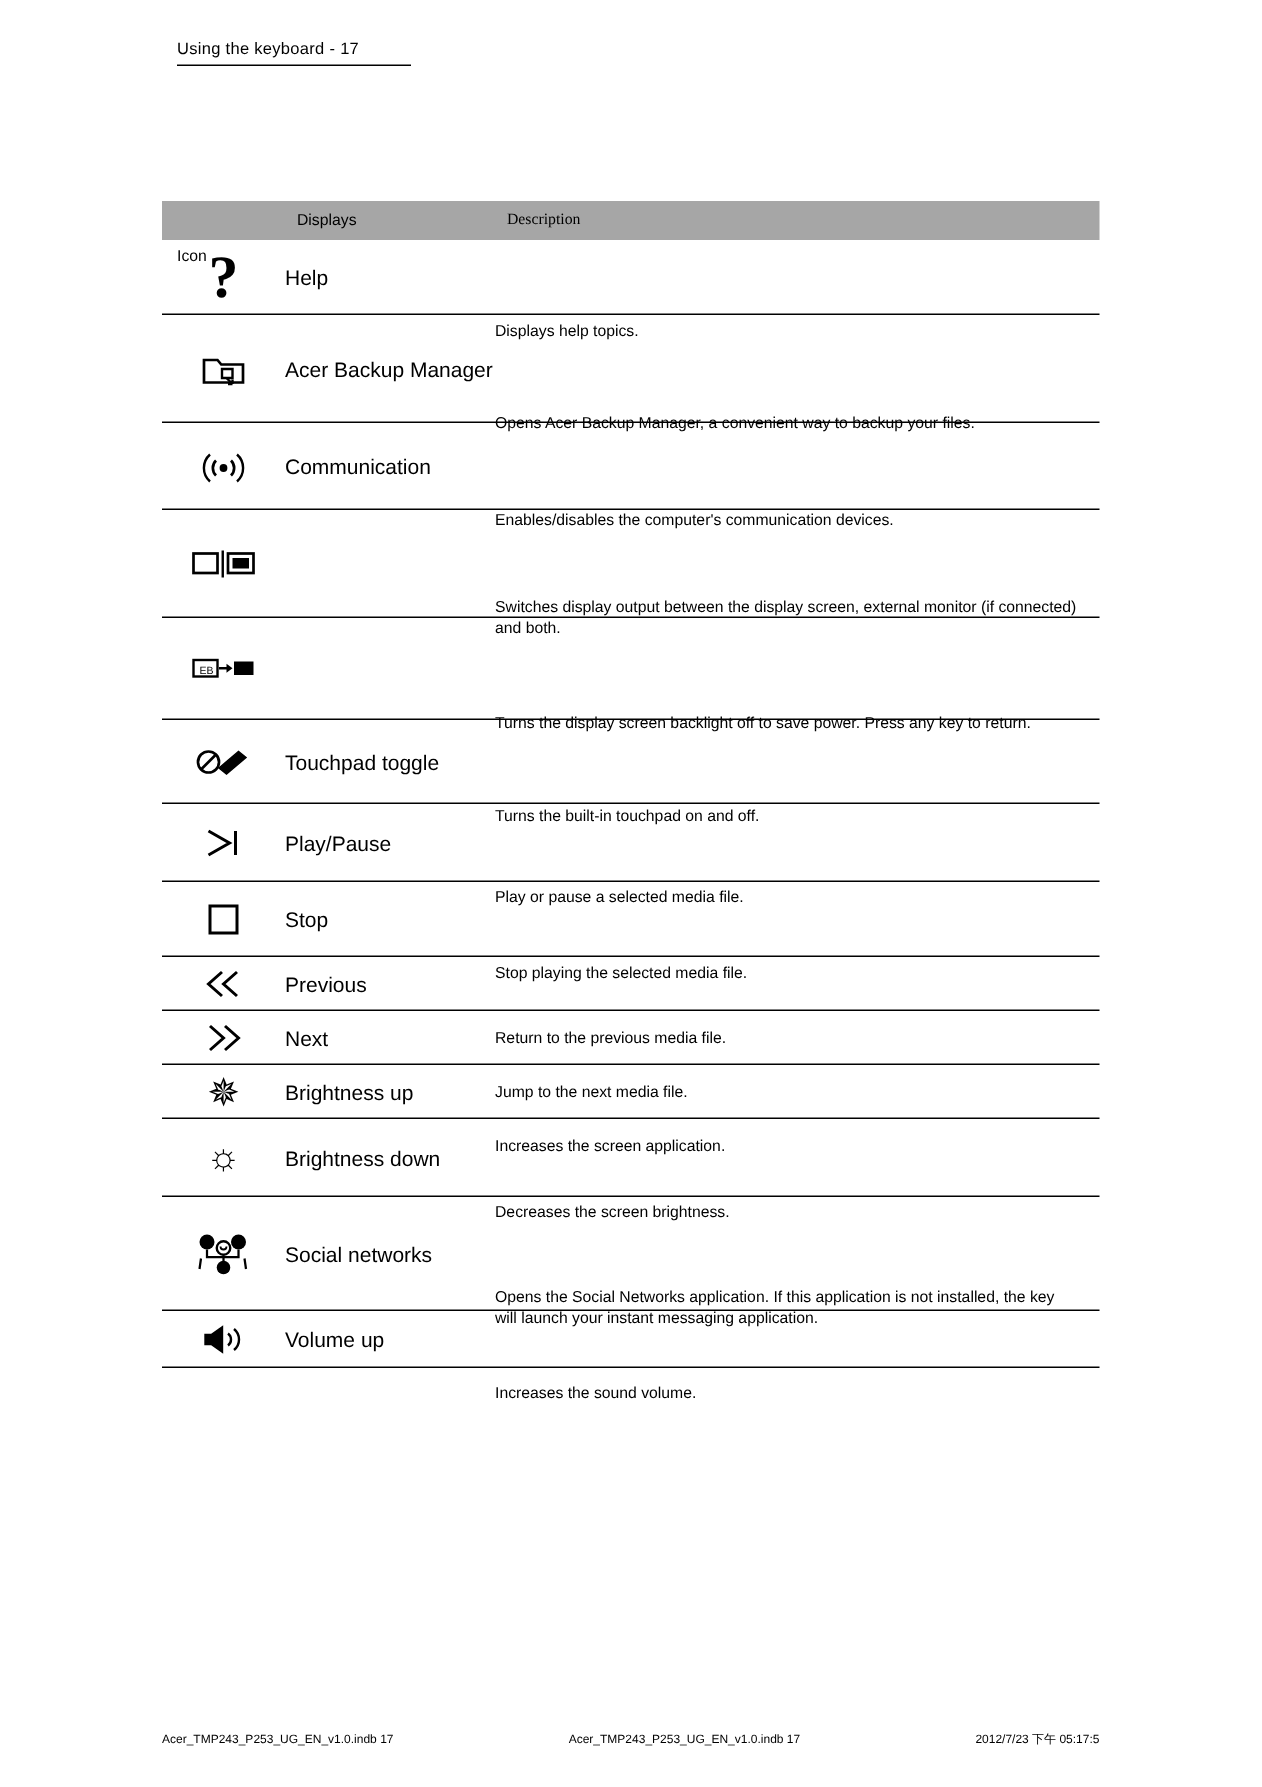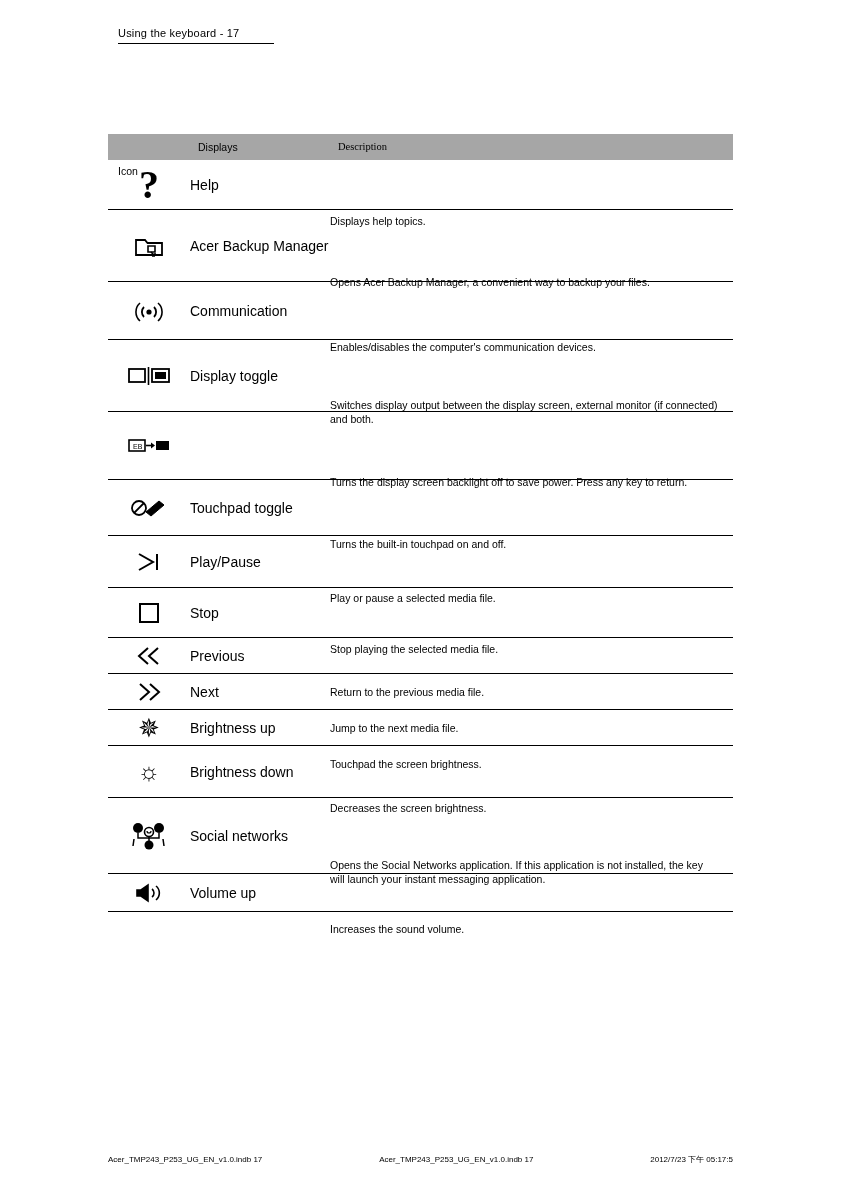--- a/index.html
+++ b/index.html
@@ -182,21 +182,20 @@
 
   <div class="row" style="height:72px">
     <div class="cell-icon">
       <svg width="44" height="20" viewBox="0 0 44 20" fill="none" stroke="#000" stroke-width="1.8">
         <rect x="2" y="3" width="16" height="13"></rect>
         <rect x="25" y="3" width="17" height="13"></rect>
         <rect x="28" y="6" width="11" height="7" fill="#000" stroke="none"></rect>
         <path d="M21.5 1 v18" stroke-width="1.6"></path>
       </svg>
     </div>
-    <div class="cell-fn">Display toggle</div>
     <div class="cell-desc">
         <span>Switches display output between the display screen, external monitor (if connected) and both.</span>
       </div>
   </div>
 
   <div class="row" style="height:68px">
     <div class="cell-icon">
       <svg width="44" height="16" viewBox="0 0 44 16" fill="none" stroke="#000" stroke-width="1.6">
         <rect x="2" y="2" width="16" height="11"></rect>
         <text x="6" y="11" font-size="7" font-family="Liberation Sans, sans-serif" fill="#000" stroke="none">EB</text>
@@ -274,21 +273,21 @@
         <span>Jump to the next media file.</span>
       </div>
   </div>
 
   <div class="row" style="height:36px">
     <div class="cell-icon">
       <span class="glyph" style="font-size:26px;">✵</span>
     </div>
     <div class="cell-fn">Brightness up</div>
     <div class="cell-desc">
-        <span>Touchpad the screen brightness.</span>
+        <span>Increases the screen application.</span>
       </div>
   </div>
 
   <div class="row" style="height:52px">
     <div class="cell-icon">
       <span class="glyph" style="font-size:25px;">☼</span>
     </div>
     <div class="cell-fn">Brightness down</div>
     <div class="cell-desc">
         <span>Decreases the screen brightness.</span>

